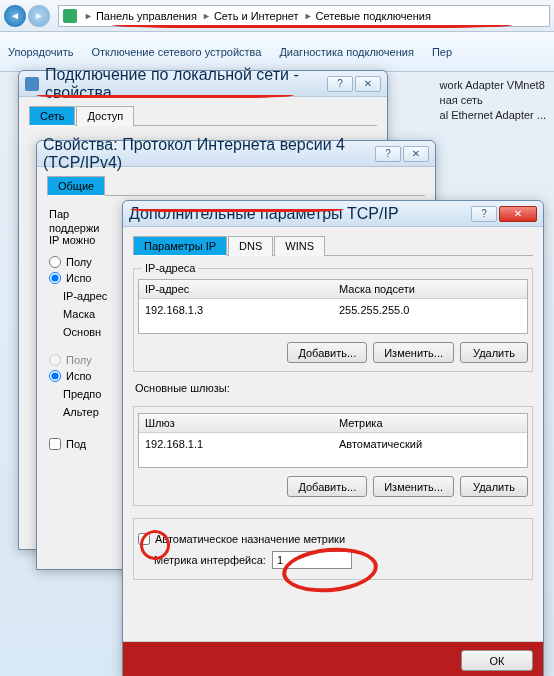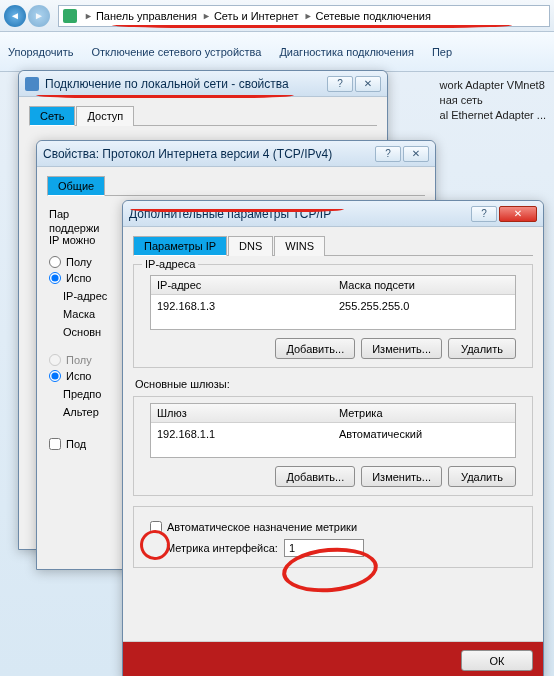--- a/index.html
+++ b/index.html
@@ -11,31 +11,31 @@
 .breadcrumb { flex: 1; height: 22px; background: #fff; border: 1px solid #a6b9cc; margin-left: 6px; display: flex; align-items: center; padding: 0 4px; font-size: 12px; }
 .crumb { display: inline-flex; align-items: center; margin-right: 2px; }
 .crumb-sep { color: #666; margin: 0 3px; font-size: 9px; }
 .toolbar { position: absolute; top: 32px; left: 0; right: 0; height: 40px; background: linear-gradient(#f6fbff,#e4f0fb); border-bottom: 1px solid #b5c6d6; display: flex; align-items: center; padding: 0 8px; gap: 18px; color: #1a3e66; }
 .toolbar span { cursor: default; }
 
 
 .window { position: absolute; background: #f0f0f0; border: 1px solid #6d8aa8; border-radius: 6px 6px 0 0; box-shadow: 0 2px 12px rgba(0,0,0,0.25); }
 .titlebar { height: 26px; background: linear-gradient(#e9f2fb, #cfe0f0); border-bottom: 1px solid #b5c6d6; display: flex; align-items: center; padding: 0 6px; border-radius: 6px 6px 0 0; }
 .title-icon { width: 14px; height: 14px; margin-right: 6px; background: #4a88c6; border-radius: 2px; }
-.title-text { flex: 1; color: #062b4f; font-size: 12px; }
+.title-text { flex: 1; color: #062b4f; font-size: 16px; }
 .winbtns { display: flex; gap: 2px; }
 .winbtn { width: 26px; height: 16px; border: 1px solid #9db6cc; border-radius: 2px; background: linear-gradient(#f7fbff,#d9e8f4); display: flex; align-items: center; justify-content: center; font-size: 10px; color: #3a5a78; }
 .winbtn.close { width: 38px; background: linear-gradient(#f28b82,#d93025); color: #fff; border-color: #a52714; }
 
 
 .dialog-body { padding: 8px 10px; background: #f0f0f0; }
 .tabs { display: flex; border-bottom: 1px solid #b0b0b0; margin-bottom: 8px; }
 .tab { padding: 3px 10px; border: 1px solid #b0b0b0; border-bottom: none; background: #f6f6f6; margin-right: 1px; position: relative; top: 1px; }
 .tab.active { background: #0ea5e9; border-bottom: 1px solid #fff; z-index: 2; }
-.fieldset { border: 1px solid #c8c8c8; padding: 10px 16px 8px; margin-bottom: 10px; position: relative; }
+.fieldset { border: 1px solid #c8c8c8; padding: 10px 4px 8px; margin-bottom: 10px; position: relative; margin-top: 12px; }
 .fieldset-label { position: absolute; top: -7px; left: 8px; background: #f0f0f0; padding: 0 3px; font-size: 11px; }
 .table { width: 100%; border: 1px solid #b0b0b0; background: #fff; }
 .th-row { display: flex; background: linear-gradient(#f8f8f8,#e8e8e8); border-bottom: 1px solid #d0d0d0; }
 .td-row { display: flex; padding: 2px 0; }
 .cell { flex: 1; padding: 3px 6px; }
 .btn-row { display: flex; justify-content: flex-end; gap: 6px; margin-top: 8px; }
 button.dlgbtn { padding: 2px 10px; min-width: 68px; height: 21px; border: 1px solid #8e8e8e; background: linear-gradient(#f6f6f6,#e2e2e2); border-radius: 3px; font-size: 11px; }
 .radio-line, .check-line { display: flex; align-items: center; gap: 5px; margin: 4px 0; }
 input[type=radio], input[type=checkbox] { width: 12px; height: 12px; }
 .text-input { border: 1px solid #8e8e8e; background: #fff; padding: 1px 4px; height: 18px; }

